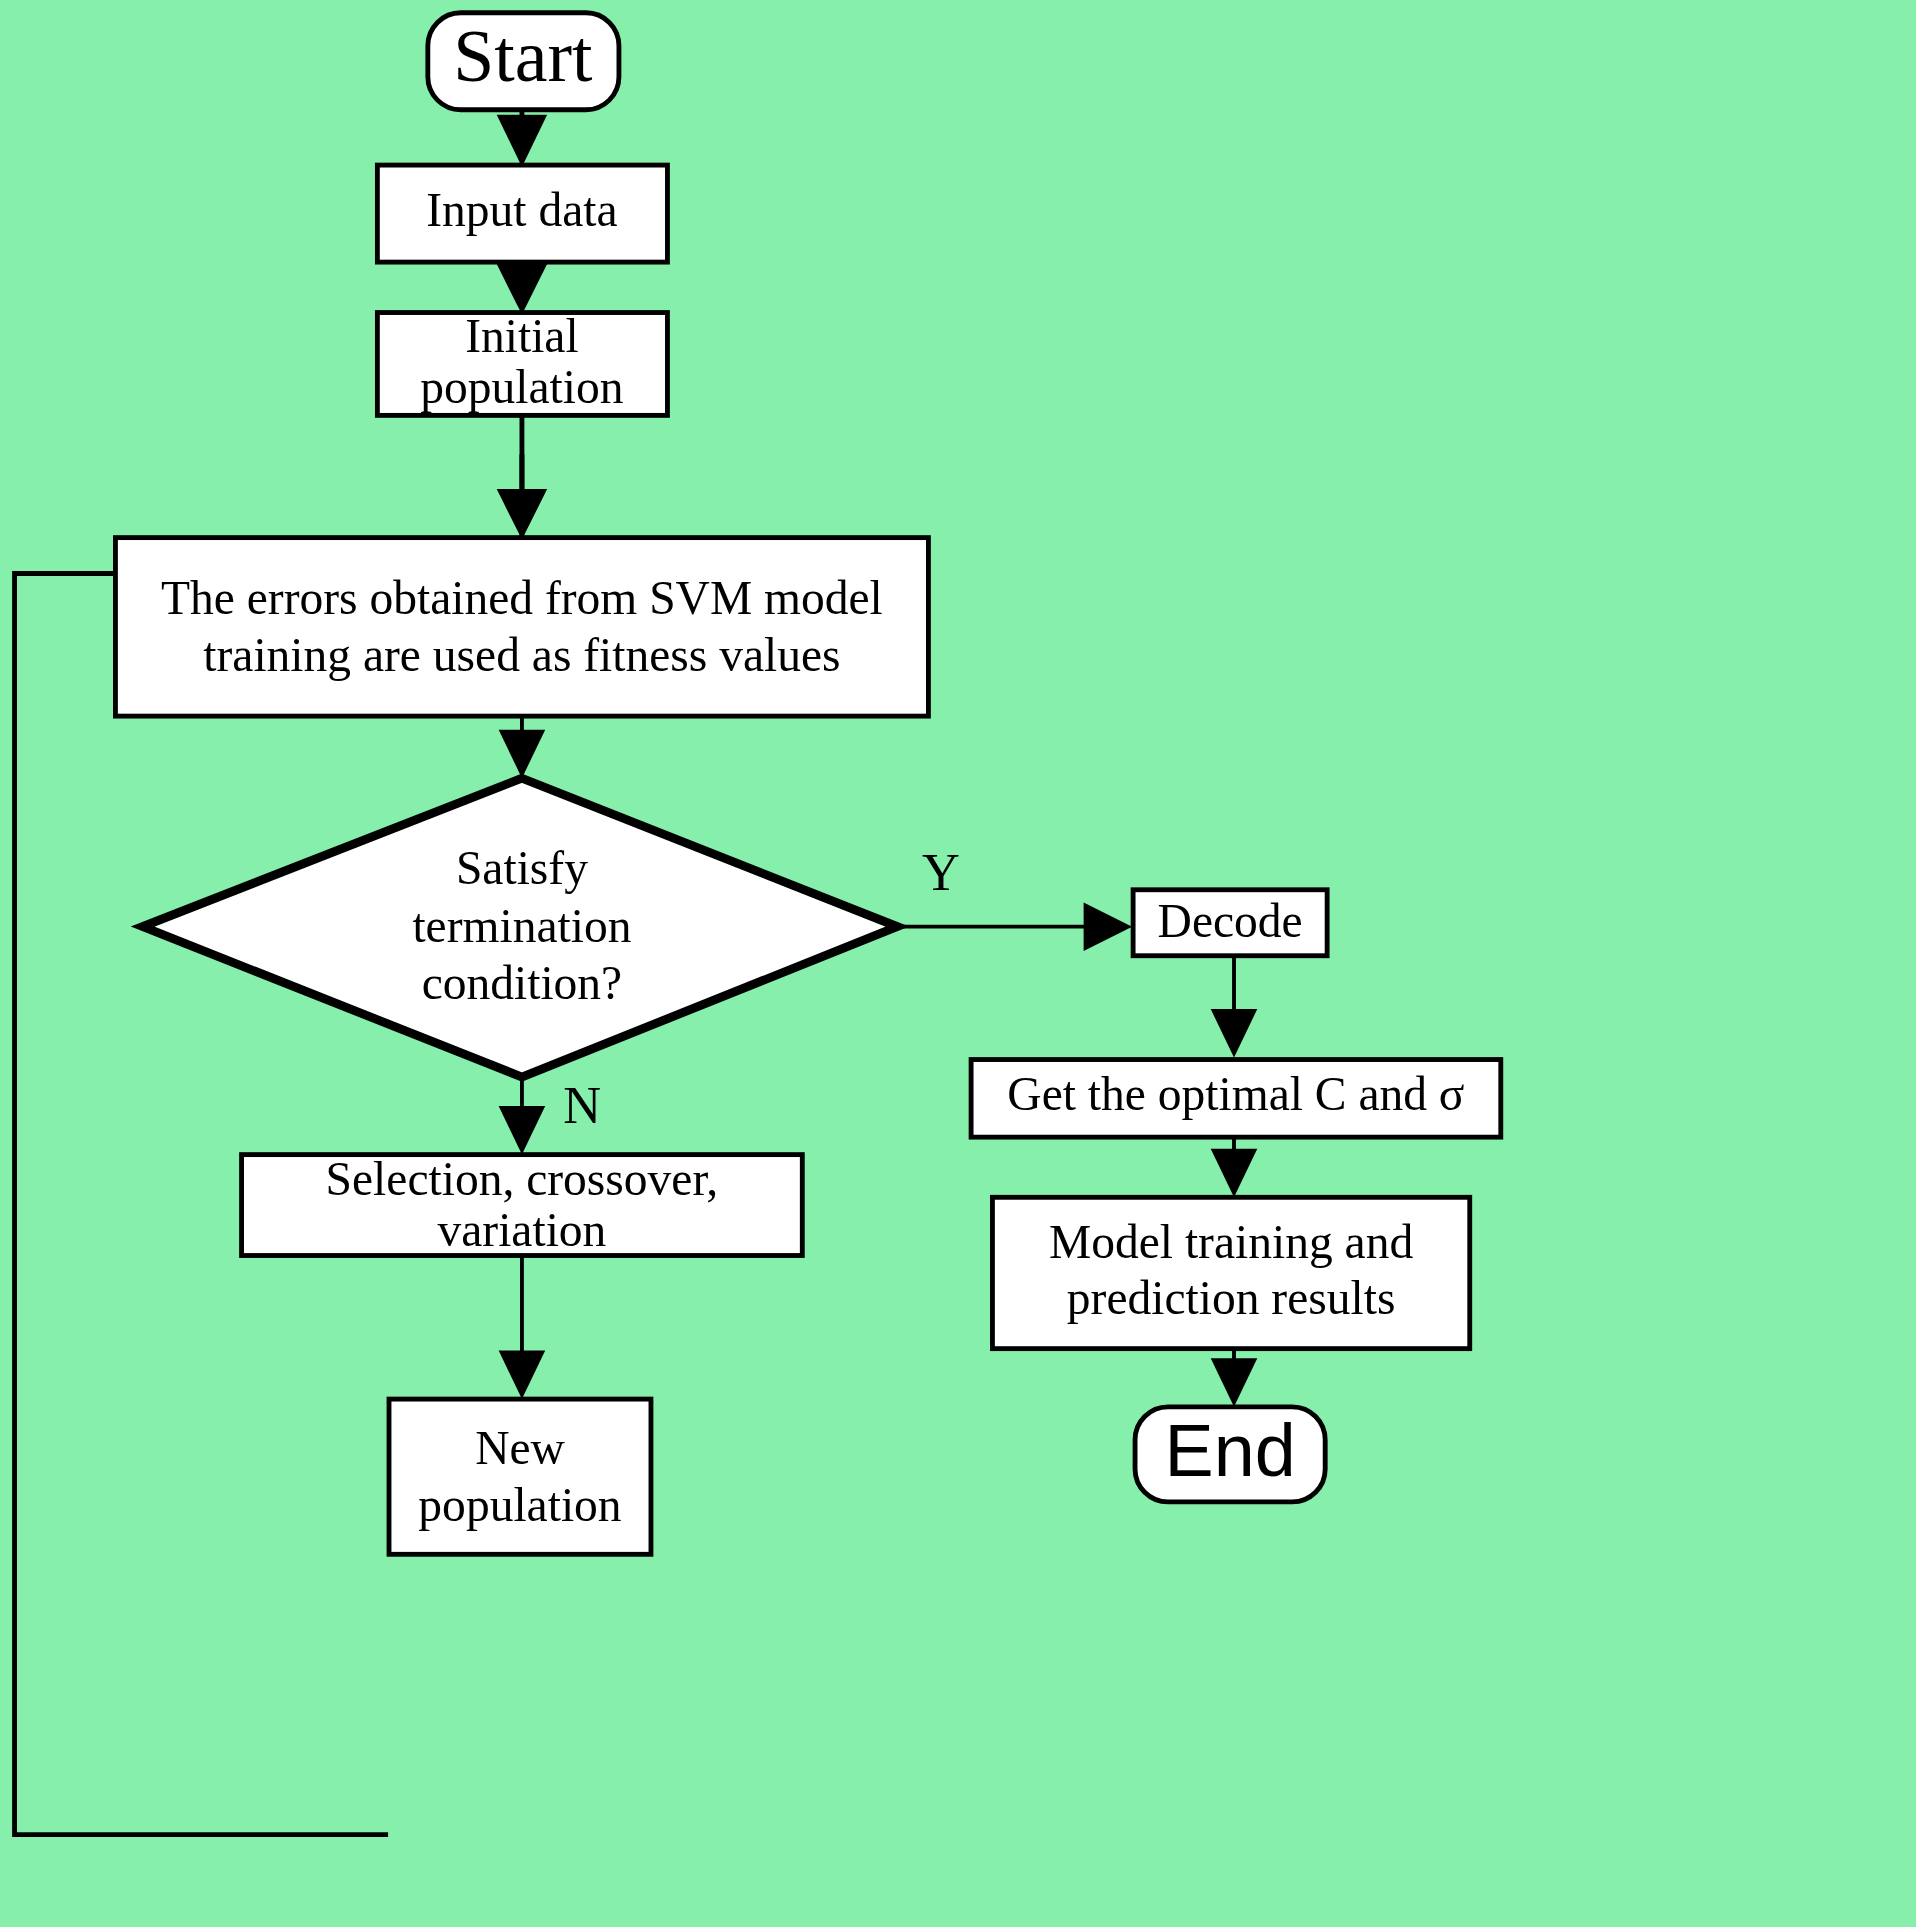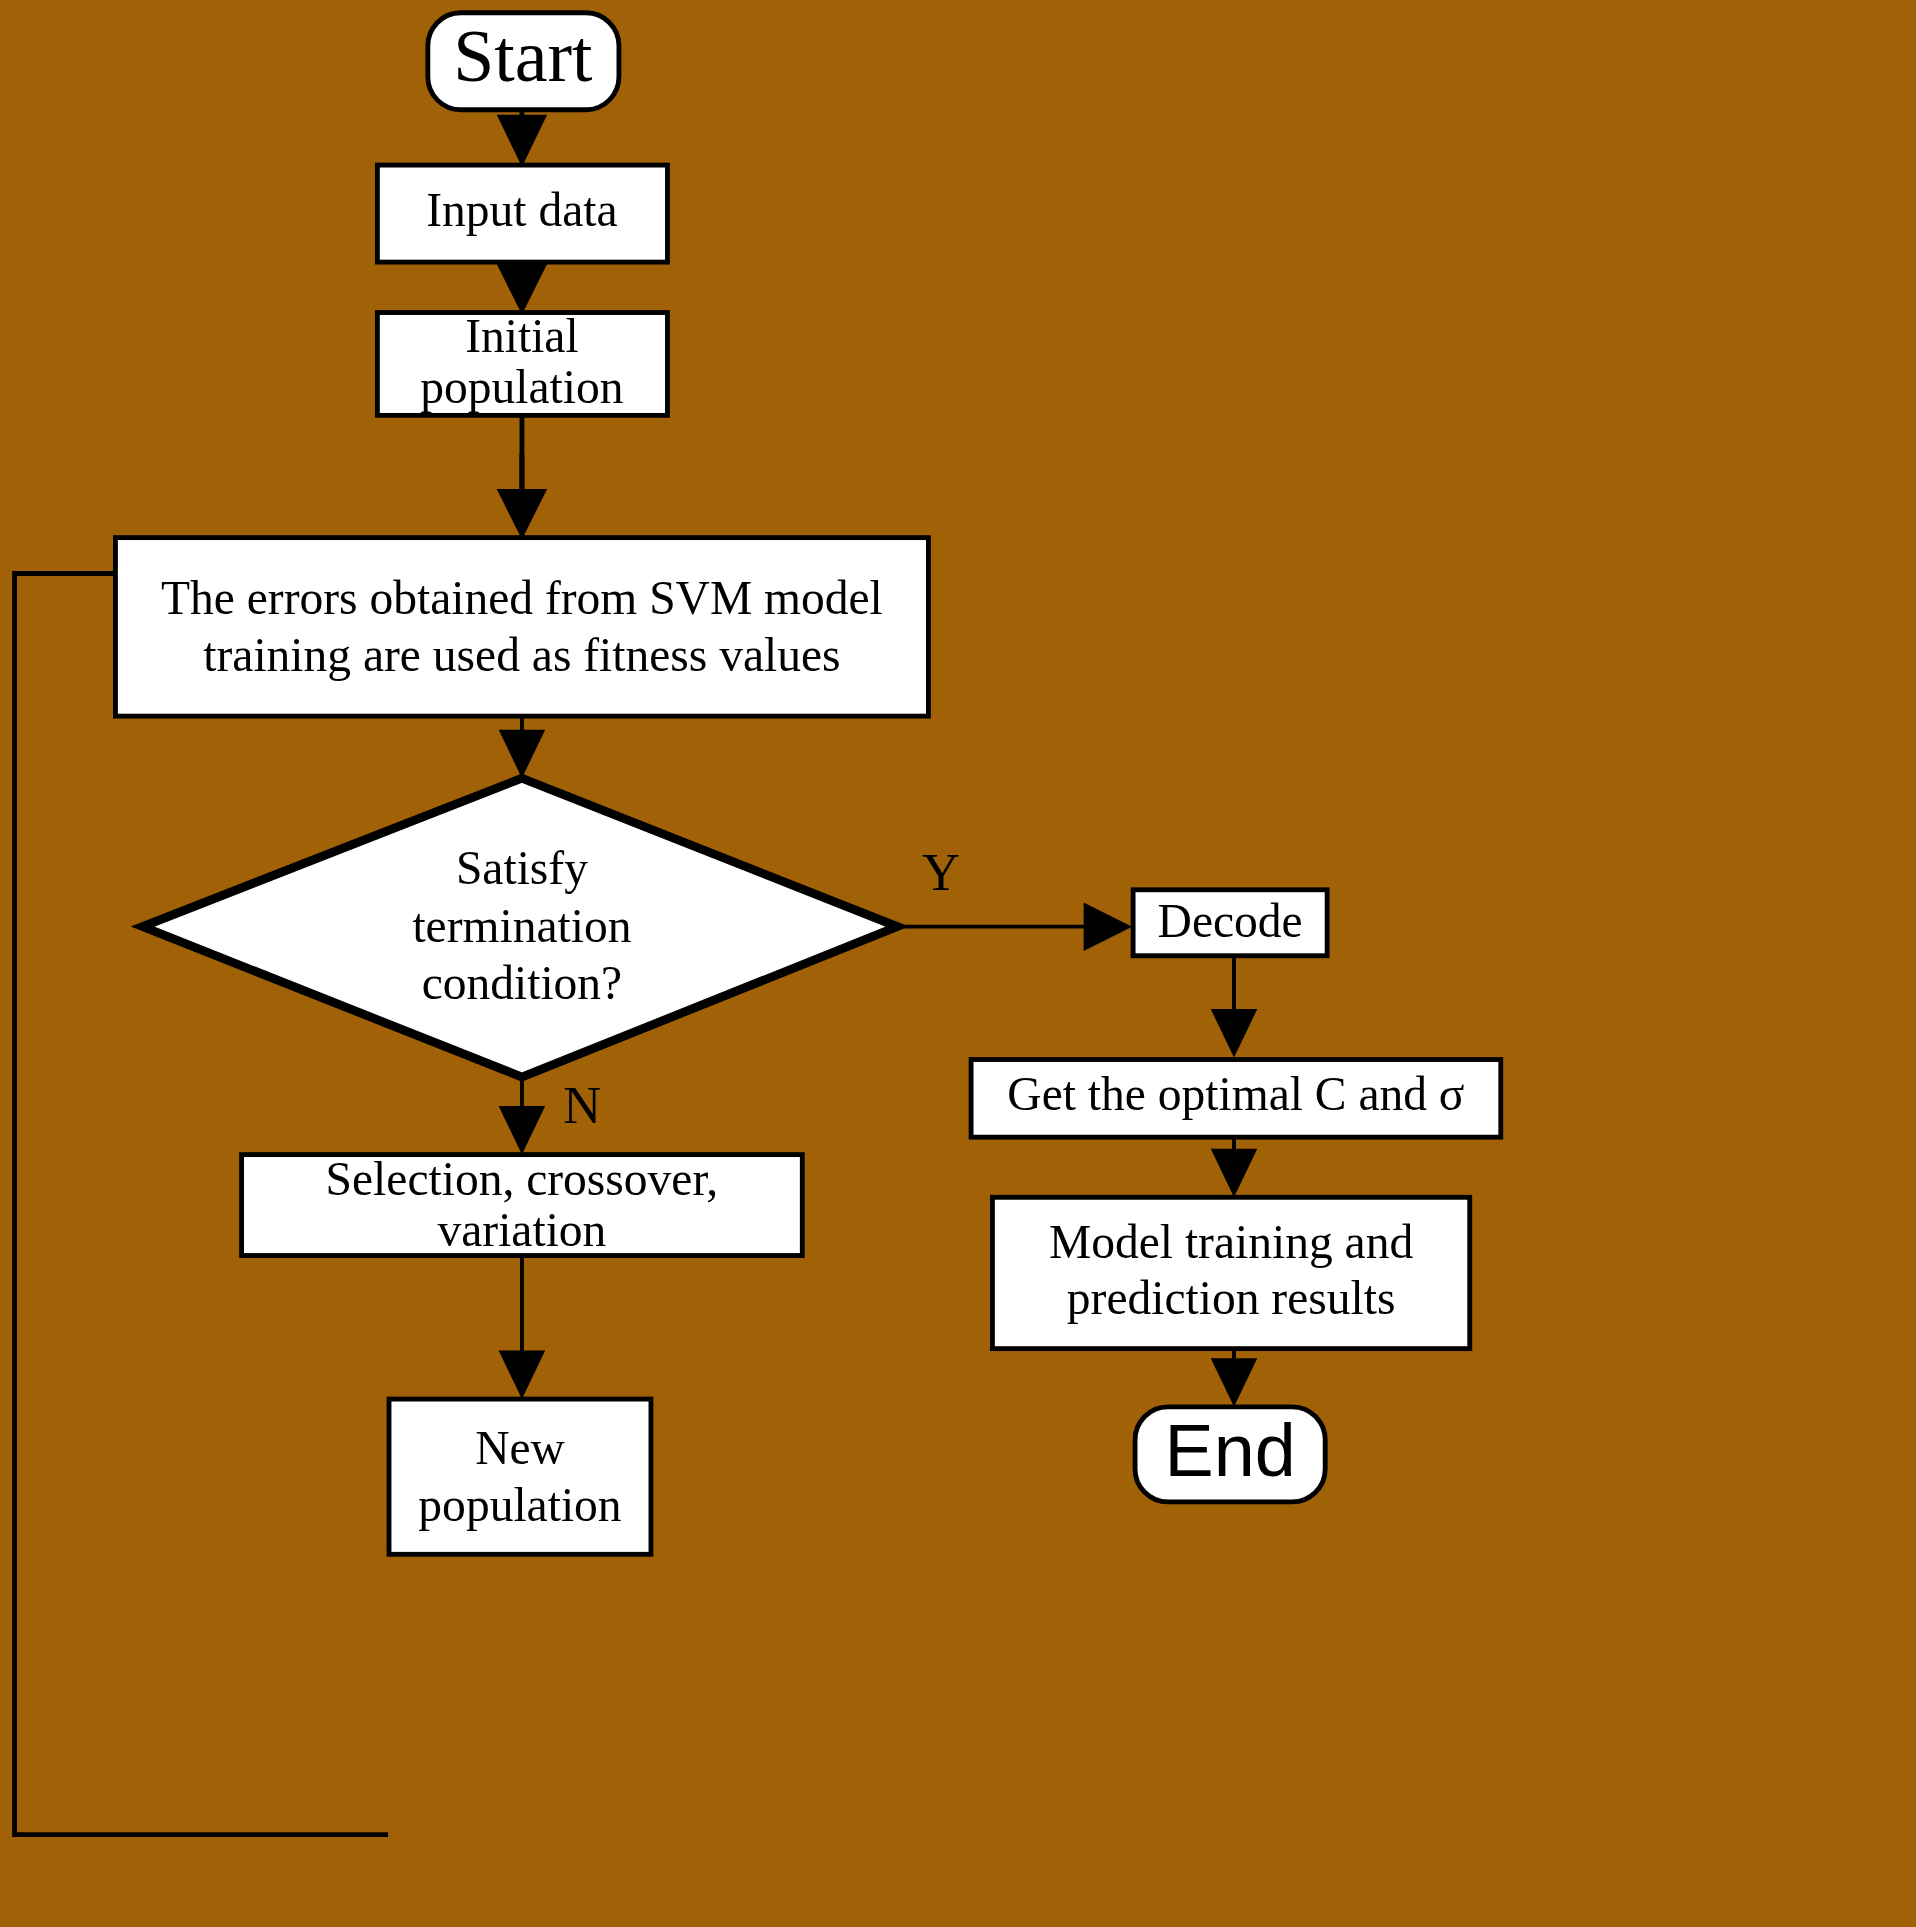--- a/index.html
+++ b/index.html
@@ -4,21 +4,21 @@
 <style>
   html, body {
     margin: 0;
     padding: 0;
     background: #ffffff;
   }
   #canvas-wrap {
     position: relative;
     width: 1916px;
     height: 1927px;
-    background: #a16207;
+    background: #86efac;
     overflow: hidden;
   }
   svg#flowchart {
     position: absolute;
     top: 0; left: 0;
     width: 1916px;
     height: 1927px;
     display: block;
   }
   .node-shape {

